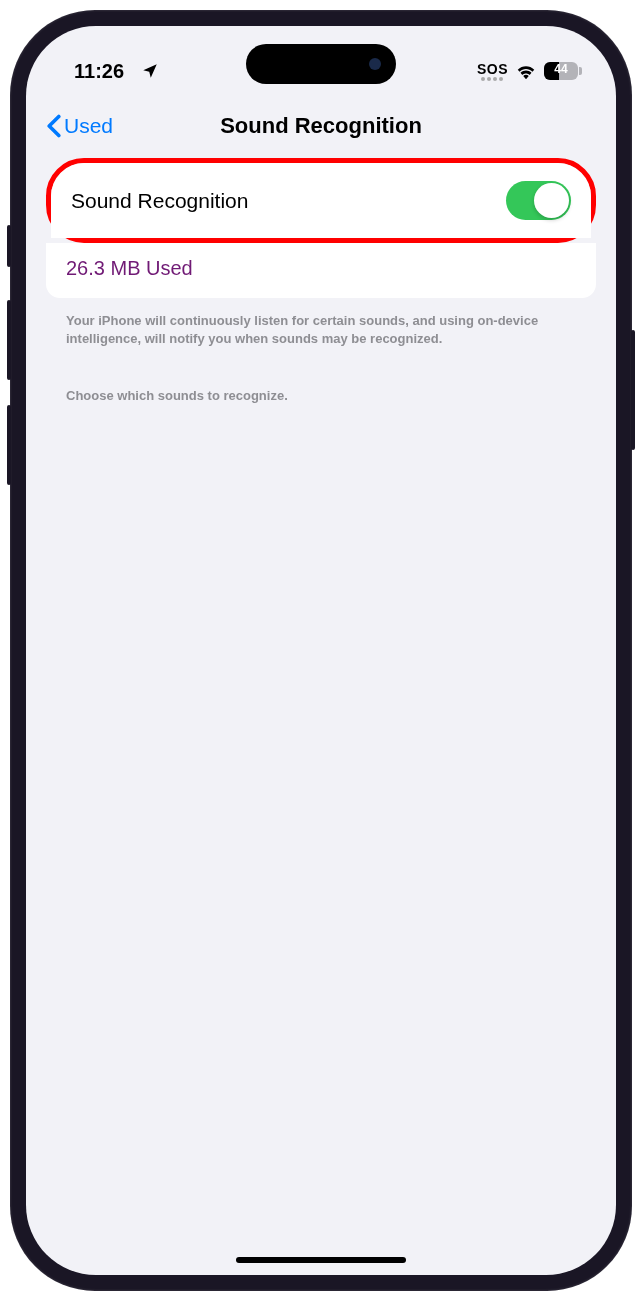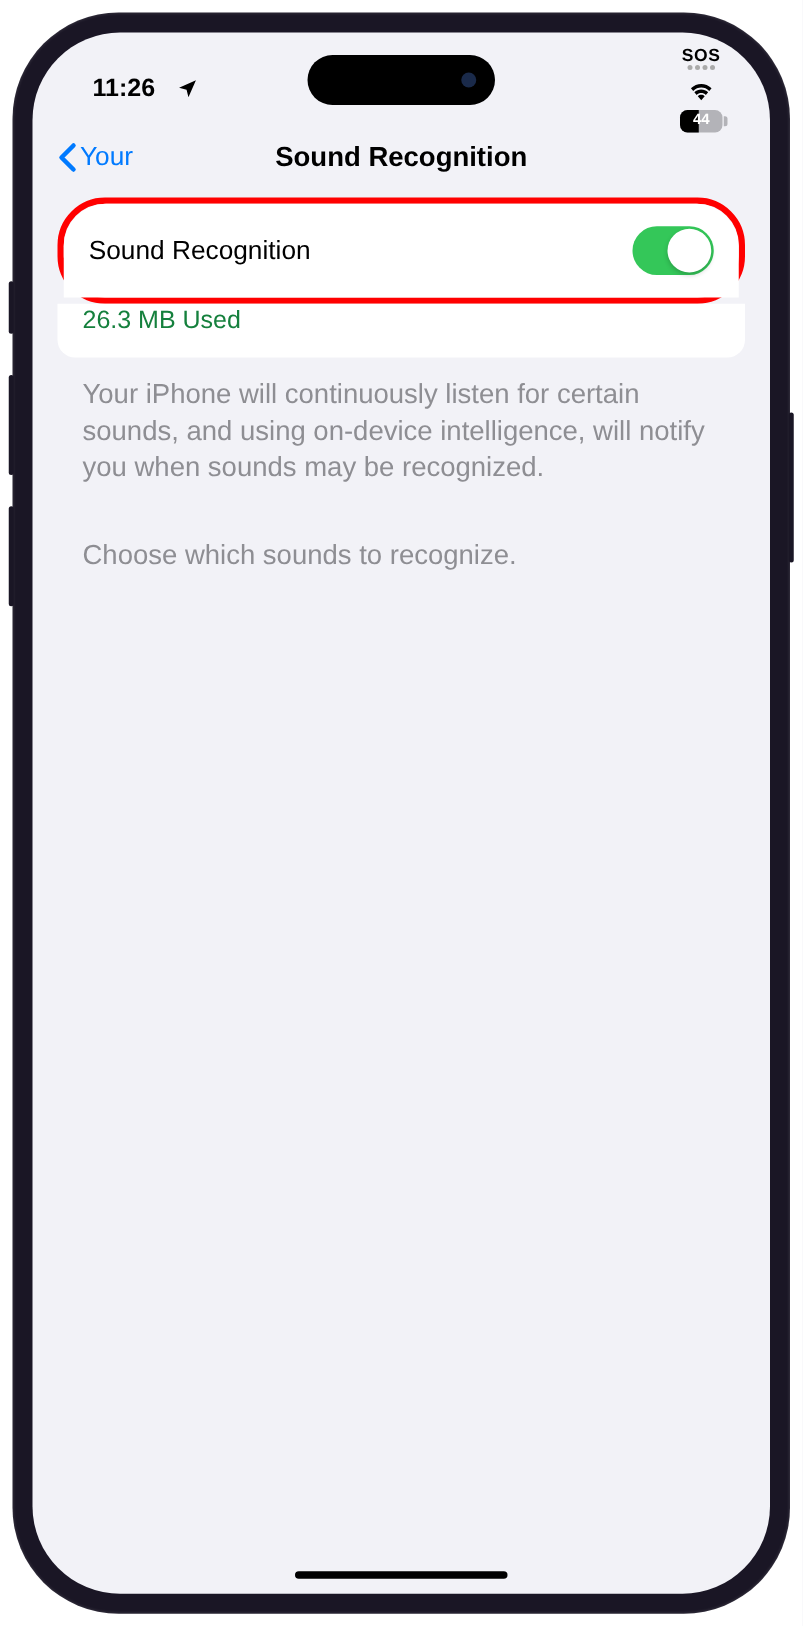--- a/index.html
+++ b/index.html
@@ -58,21 +58,21 @@
     .status-bar {
       display: flex;
       justify-content: space-between;
       align-items: center;
       padding: 24px 38px 4px 48px;
       height: 70px;
       font-weight: 600;
       font-size: 20px;
     }
     .status-left { display: flex; align-items: center; gap: 17px; }
-    .status-right { display: flex; align-items: center; gap: 7px; flex-direction: column; }
+    .status-right { display: flex; align-items: center; gap: 7px; }
     .sos-group { display: flex; flex-direction: column; align-items: center; line-height: 1; gap:1px;}
     .sos-text { font-size: 14px; font-weight: 700; letter-spacing: 0.5px; }
     .sos-dots { display: flex; gap: 2px; }
     .sos-dots span { width: 4px; height: 4px; border-radius: 50%; background: #aaa; }
     .battery-outer {
       width: 34px; height: 18px; border-radius: 6px; background: #b3b3b8;
       position: relative; display: flex; 
     }
     .battery-outer::after {
       content: ""; position: absolute; right: -4px; top: 5px;
@@ -96,34 +96,34 @@
       padding: 0;
       margin-bottom: 0;
     }
     .list-group { background: #fff; border-radius: 14px; overflow: hidden; }
     .list-row {
       display: flex; align-items: center; justify-content: space-between;
       padding: 18px 20px; min-height: 58px;
     }
     .row-label { font-size: 21px; color: #000; }
     .row-value { font-size: 21px; color: #8e8e93; }
-    .row-sub { padding: 2px 20px 18px; font-size: 20px; color: #15803d; }
+    .row-sub { padding: 14px 20px 18px; font-size: 20px; color: #701a75; }
 
     .toggle {
       width: 65px; height: 39px; background: #34c759; border-radius: 20px;
       position: relative;
     }
     .toggle-knob {
       width: 35px; height: 35px; background: #fff; border-radius: 50%;
       position: absolute; top: 2px; right: 2px;
       box-shadow: 0 2px 4px rgba(0,0,0,0.2);
     }
 
     .footer-text {
-      padding: 14px 20px 28px; font-size: 22px; color: #8e8e93; line-height: 1.35;
+      padding: 14px 20px 28px; font-size: 13px; color: #8e8e93; line-height: 1.35; font-weight: bold;
     }
     .footer-text p + p { margin-top: 18px; }
 
     .home-indicator {
       position: absolute; bottom: 12px; left: 50%; transform: translateX(-50%);
       width: 170px; height: 6px; background: #000; border-radius: 4px;
     }
 
     .chevron-right { color: #c7c7cc; margin-left: 10px; }
     .row-right { display: flex; align-items: center; }
@@ -167,21 +167,21 @@
           <span class="battery-text">44</span>
         </div>
       </div>
     </div>
 
     <div class="nav-bar">
       <div class="nav-back">
         <svg width="16" height="24" viewBox="0 0 12 20" fill="none" stroke="#007aff" stroke-width="3" stroke-linecap="round" stroke-linejoin="round">
             <path d="M10 2L2 10l8 8"></path>
           </svg>
-        <span>Your</span>
+        <span>Used</span>
       </div>
       <div class="nav-title">Sound Recognition</div>
     </div>
 
     <div class="content">
       <div class="highlight-ring">
         <div class="list-group" style="border-radius: 34px 34px 0 0;">
           <div class="list-row">
             <span class="row-label">Sound Recognition</span>
             <div class="toggle">

